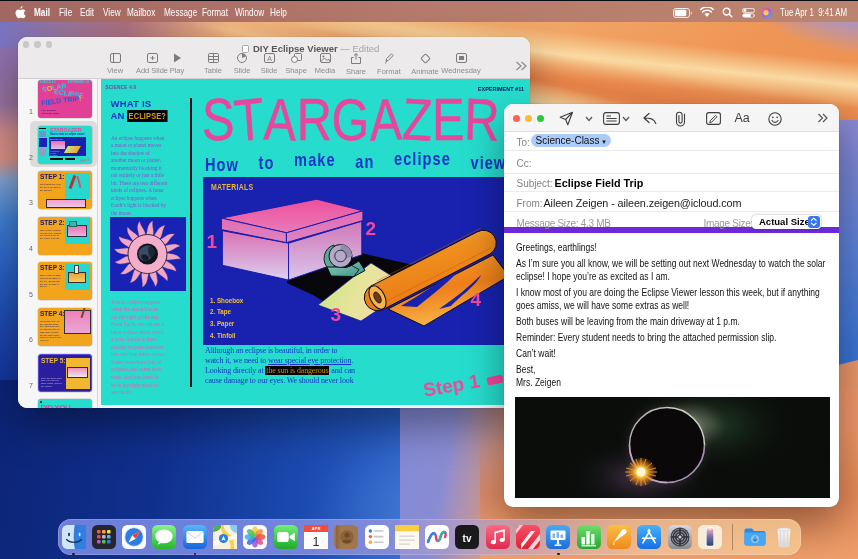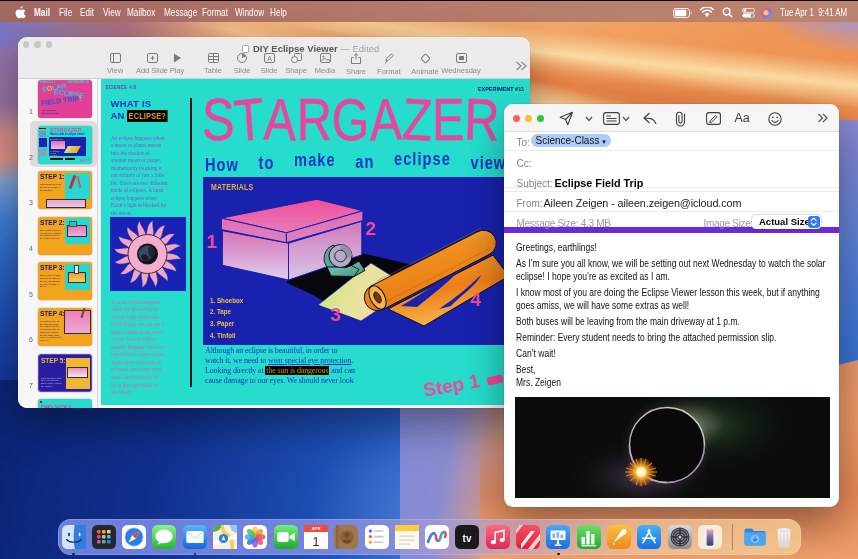--- a/index.html
+++ b/index.html
@@ -512,21 +512,21 @@
         </svg>
       <svg style="position:absolute;left:313px;top:9px" width="12" height="10" viewBox="0 0 12 10">
           <path d="M1.5 1 L5.5 5 L1.5 9 M6 1 L10 5 L6 9" fill="none" stroke="#555" stroke-width="1.2"></path>
         </svg>
     </div>
     <div id="mail-headers">
       <div class="hrow" style="top:28px;height:18.5px">
           <span class="lab" style="top:4.5px">To:</span>
           <span class="val" style="left:27px;top:2.8px"><span id="token">Science-Class <span style="font-size:7px">▾</span></span></span>
         </div>
-      <div class="hrow" style="top:46.5px;height:37px">
+      <div class="hrow" style="top:46.5px;height:23px">
           <span class="lab" style="top:7px">Cc:</span>
         </div>
       <div class="hrow" style="top:67.5px;height:20.5px">
           <span class="lab" style="top:6.5px">Subject:</span>
           <span class="val" style="left:51px;top:5.5px;font-weight:700;color:#000;font-size:10.8px">Eclipse Field Trip</span>
         </div>
       <div class="hrow" style="top:88px;height:20px">
           <span class="lab" style="top:6px">From:</span>
           <span class="val" style="left:40px;top:5px;font-size:10.8px;letter-spacing:-0.1px">Aileen Zeigen - aileen.zeigen@icloud.com</span>
         </div>

